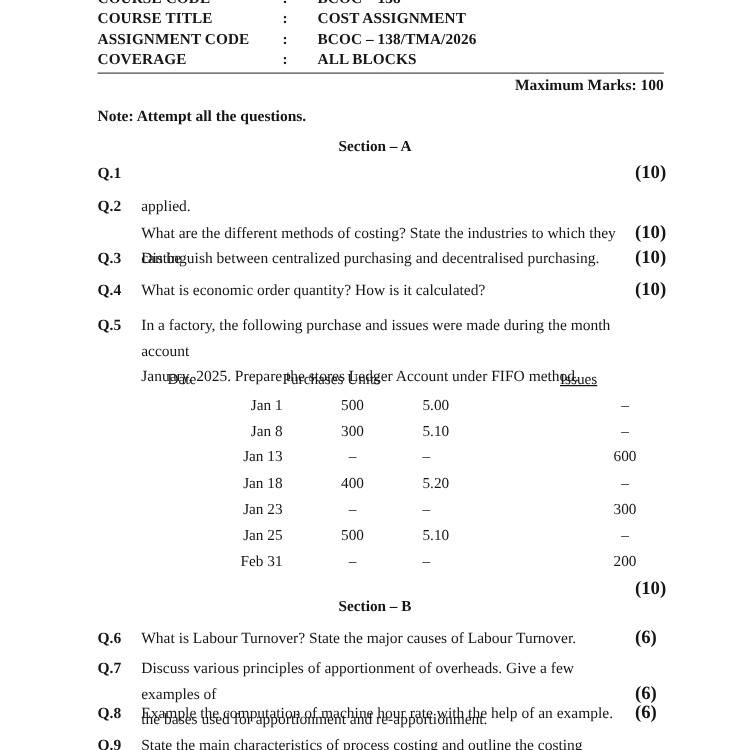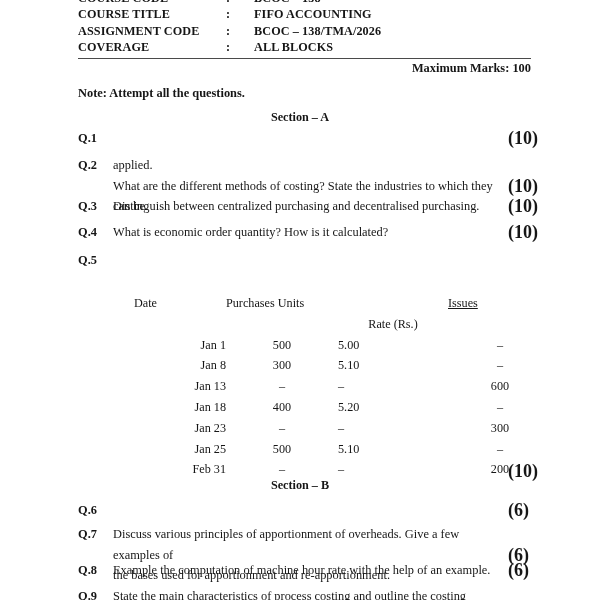--- a/index.html
+++ b/index.html
@@ -98,21 +98,21 @@
   }
   .q-body {
     margin-left: 35px;
     width: 392px;
   }
   .q-line { display: block; }
   .q-marks {
     position: absolute;
     left: 430px;
     font-weight: bold;
-    font-size: 18px;
+    font-size: 15px;
     width: 40px;
     text-align: left;
   }
 
   
   .ledger {
     position: absolute;
     left: 78px;
     top: 296px;
     width: 460px;
@@ -146,21 +146,21 @@
 
   <div class="header">
     <div class="hdr-row">
       <span class="hdr-label">COURSE CODE</span>
       <span class="hdr-colon">:</span>
       <span class="hdr-value">BCOC – 138</span>
     </div>
     <div class="hdr-row">
       <span class="hdr-label">COURSE TITLE</span>
       <span class="hdr-colon">:</span>
-      <span class="hdr-value">FIFO ACCOUNTING</span>
+      <span class="hdr-value">COST ASSIGNMENT</span>
     </div>
     <div class="hdr-row">
       <span class="hdr-label">ASSIGNMENT CODE</span>
       <span class="hdr-colon">:</span>
       <span class="hdr-value">BCOC – 138/TMA/2026</span>
     </div>
     <div class="hdr-row">
       <span class="hdr-label">COVERAGE</span>
       <span class="hdr-colon">:</span>
       <span class="hdr-value">ALL BLOCKS</span>
@@ -200,37 +200,35 @@
   <div class="q" style="top:222px">
     <span class="q-num">Q.4</span>
     <div class="q-body">
       <span class="q-line">What is economic order quantity? How is it calculated?</span>
     </div>
     <span class="q-marks" style="top:0px">(10)</span>
   </div>
 
   <div class="q" style="top:250px">
     <span class="q-num">Q.5</span>
+    <div class="q-body">
+      <span class="q-line">In a factory, the following purchase and issues were made during the month account</span>
+      <span class="q-line">January, 2025. Prepare the stores Ledger Account under FIFO method.</span>
+    </div>
   </div>
 
   <div class="ledger">
     <table>
       <thead>
         <tr>
           <th class="col-date hdr-cell">Date</th>
           <th class="col-units hdr-units">Purchases Units</th>
           <th class="col-rate"></th>
           <th class="col-issues hdr-issues">Issues</th>
         </tr>
-        <tr>
-          <td class="col-date"></td>
-          <td class="col-units"></td>
-          <td class="col-rate rate-head">Rate (Rs.)</td>
-          <td class="col-issues"></td>
-        </tr>
       </thead>
       <tbody>
         <tr>
           <td class="col-date">Jan 1</td>
           <td class="col-units">500</td>
           <td class="col-rate">5.00</td>
           <td class="col-issues">–</td>
         </tr>
         <tr>
           <td class="col-date">Jan 8</td>
@@ -273,20 +271,23 @@
   </div>
 
   <div class="q" style="top:461px">
     <span class="q-marks" style="top:0px">(10)</span>
   </div>
 
   <div class="section-head section-b">Section – B</div>
 
   <div class="q" style="top:500px">
     <span class="q-num">Q.6</span>
+    <div class="q-body">
+      <span class="q-line">What is Labour Turnover? State the major causes of Labour Turnover.</span>
+    </div>
     <span class="q-marks" style="top:0px">(6)</span>
   </div>
 
   <div class="q" style="top:524px">
     <span class="q-num">Q.7</span>
     <div class="q-body">
       <span class="q-line">Discuss various principles of apportionment of overheads. Give a few examples of</span>
       <span class="q-line">the bases used for apportionment and re-apportionment.</span>
     </div>
     <span class="q-marks" style="top:20.5px">(6)</span>

